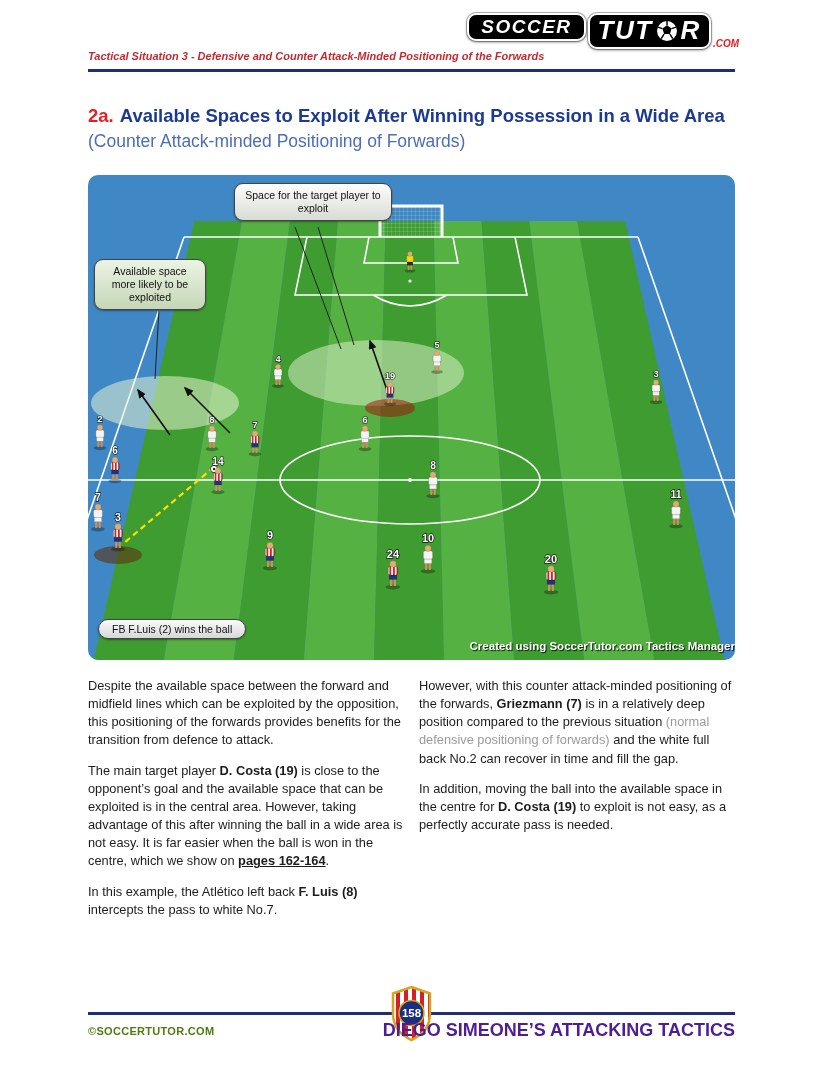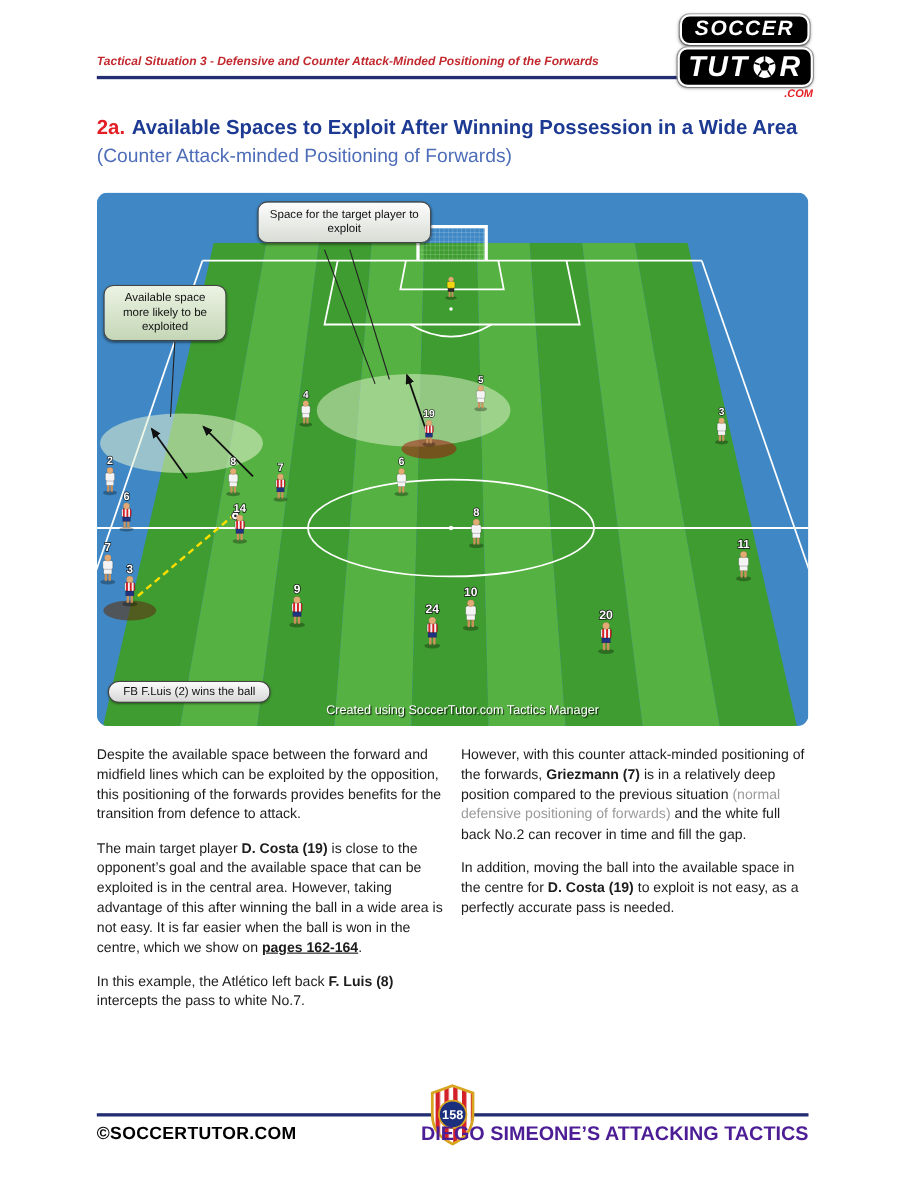--- a/index.html
+++ b/index.html
@@ -2,56 +2,56 @@
 <html><head>
 <meta charset="utf-8">
 <style>
   *{margin:0;padding:0;box-sizing:border-box}
   html,body{background:#ffffff}
   .page{position:relative;width:823px;height:1072px;background:#fff;font-family:"Liberation Sans",sans-serif;overflow:hidden}
 
   
   .breadcrumb{position:absolute;left:88px;top:50px;width:520px;font-size:11px;font-weight:bold;font-style:italic;color:#c22a30}
   .header-rule{position:absolute;left:88px;top:69px;width:647px;height:3px;background:#232e72}
-  .logo{position:absolute;top:13px;right:84px;display:flex;flex-direction:column;align-items:flex-start;gap:2px}
+  .logo{position:absolute;top:13px;right:84px;display:flex;flex-direction:row;align-items:flex-start;gap:2px}
   .logo-pill{background:#000;color:#fff;font-style:italic;font-weight:bold;border:2px solid #fff;box-shadow:0 1px 3px rgba(0,0,0,.55),0 0 0 1px #bbb;border-radius:9px;padding:1px 12px;line-height:1.15;letter-spacing:1.5px}
   .logo-pill-1{font-size:19px;margin-left:2px}
   .logo-pill-2{font-size:26px;display:flex;align-items:center;gap:1px;padding:1px 8px}
   .ball-icon{display:inline-block;width:24px;height:24px;margin:0 1px}
   .logo-com{align-self:flex-end;color:#e31e24;font-weight:bold;font-style:italic;font-size:10px;margin-top:-1px}
 
   
   .title{position:absolute;left:88px;top:104px;width:656px;font-size:18.5px;line-height:1.35;font-weight:bold}
   .t-num{color:#e31e24;margin-right:6px}
   .t-main{color:#1d3a93}
   .t-sub{color:#4d6db8;font-weight:normal;font-size:17.5px}
 
   
   .diagram{position:absolute;left:88px;top:175px;width:647px;height:485px;border-radius:10px;overflow:hidden}
   .diagram svg{display:block}
   .callout{position:absolute;font-size:10.5px;color:#111;text-align:center;border:1px solid #444;border-radius:9px;background:linear-gradient(#fdfdfd,#d7dcd4);padding:5px 6px;line-height:1.25;box-shadow:0 1px 2px rgba(0,0,0,.4)}
   .callout-target{left:146px;top:8px;width:158px}
   .callout-available{left:6px;top:84px;width:112px;background:linear-gradient(#ecf3e3,#c5d7b7)}
   .pill{position:absolute;left:10px;top:444px;font-size:10.5px;color:#111;border:1px solid #444;border-radius:13px;background:linear-gradient(#fbfbfb,#d7d7d7);padding:3px 13px;box-shadow:0 1px 2px rgba(0,0,0,.4)}
-  .credit{position:absolute;left:18px;right:0;bottom:8px;text-align:center;color:#fff;font-weight:normal;font-size:11.5px;text-shadow:1px 1px 1px rgba(0,0,0,.85)}
+  .credit{position:absolute;left:18px;right:0;bottom:8px;text-align:right;color:#fff;font-weight:bold;font-size:11.5px;text-shadow:1px 1px 1px rgba(0,0,0,.85)}
   .pnum{font-family:"Liberation Sans",sans-serif;font-size:10px;font-weight:bold;fill:#fff;stroke:#101010;stroke-width:1.2px;paint-order:stroke;text-anchor:middle}
 
   
   .body-cols{position:absolute;left:88px;top:677px;width:647px;display:flex;gap:15px}
   .col{flex:1;font-size:12.8px;line-height:1.42;color:#1c1c1c}
   .col p{margin-bottom:12px}
   .bold{font-weight:bold}
   .ul{text-decoration:underline}
   .gray{color:#9b9b9b}
 
   
   .footer-rule{position:absolute;left:88px;top:1012px;width:647px;height:3px;background:#232e72}
   .badge{position:absolute;left:388px;top:985px;width:47px;height:57px}
   .footer-row{position:absolute;left:88px;top:1020px;width:647px;display:flex;justify-content:space-between;align-items:center}
-  .f-left{color:#000000;font-weight:bold;font-size:16px;letter-spacing:.3px}
+  .f-left{color:#4d7c0f;font-weight:bold;font-size:11px;letter-spacing:.3px}
   .f-right{color:#4c1d95;font-weight:bold;font-size:18px}
 </style>
 </head>
 <body>
 
 <div class="page">
 
   <div class="breadcrumb">Tactical Situation 3 - Defensive and Counter Attack-Minded Positioning of the Forwards</div>
   <div class="header-rule"></div>
   <div class="logo">

